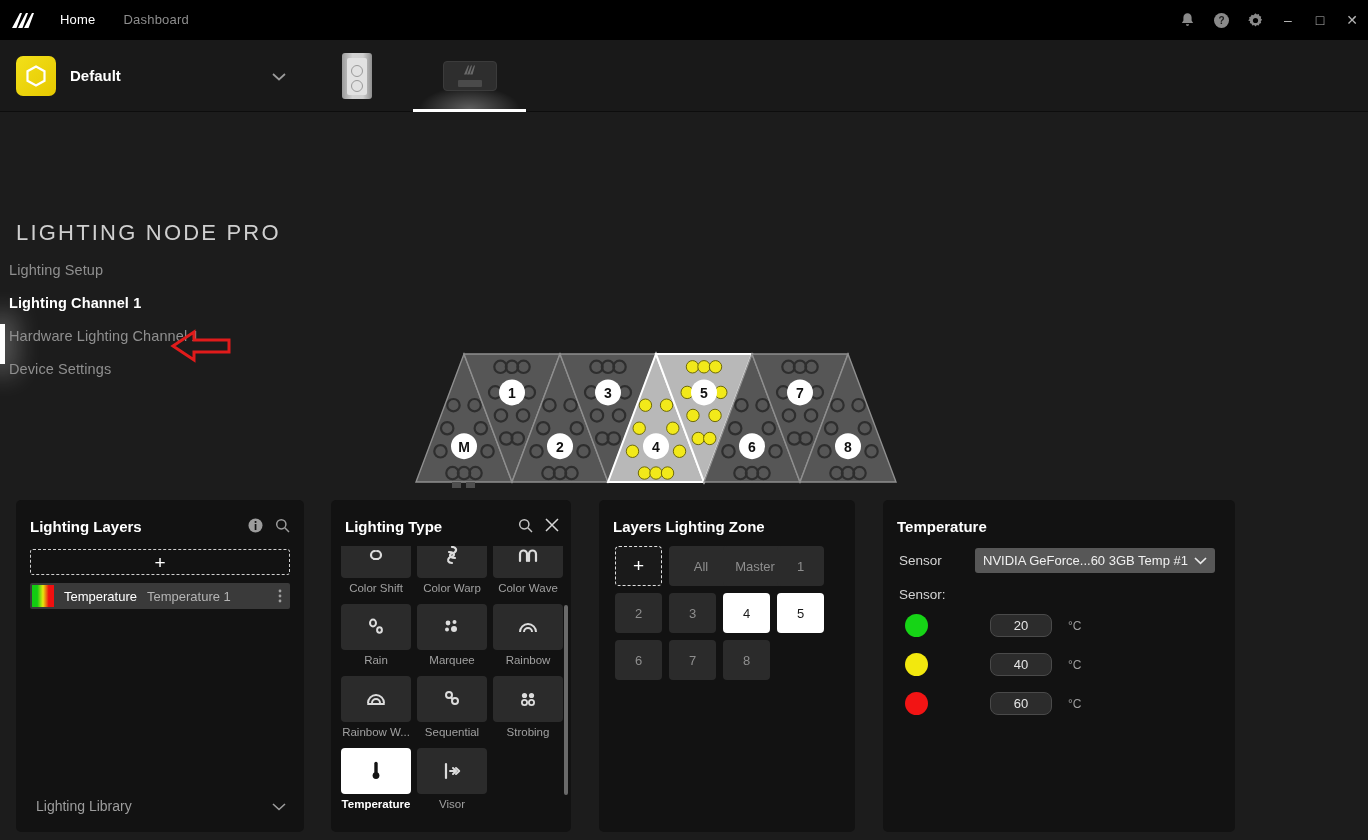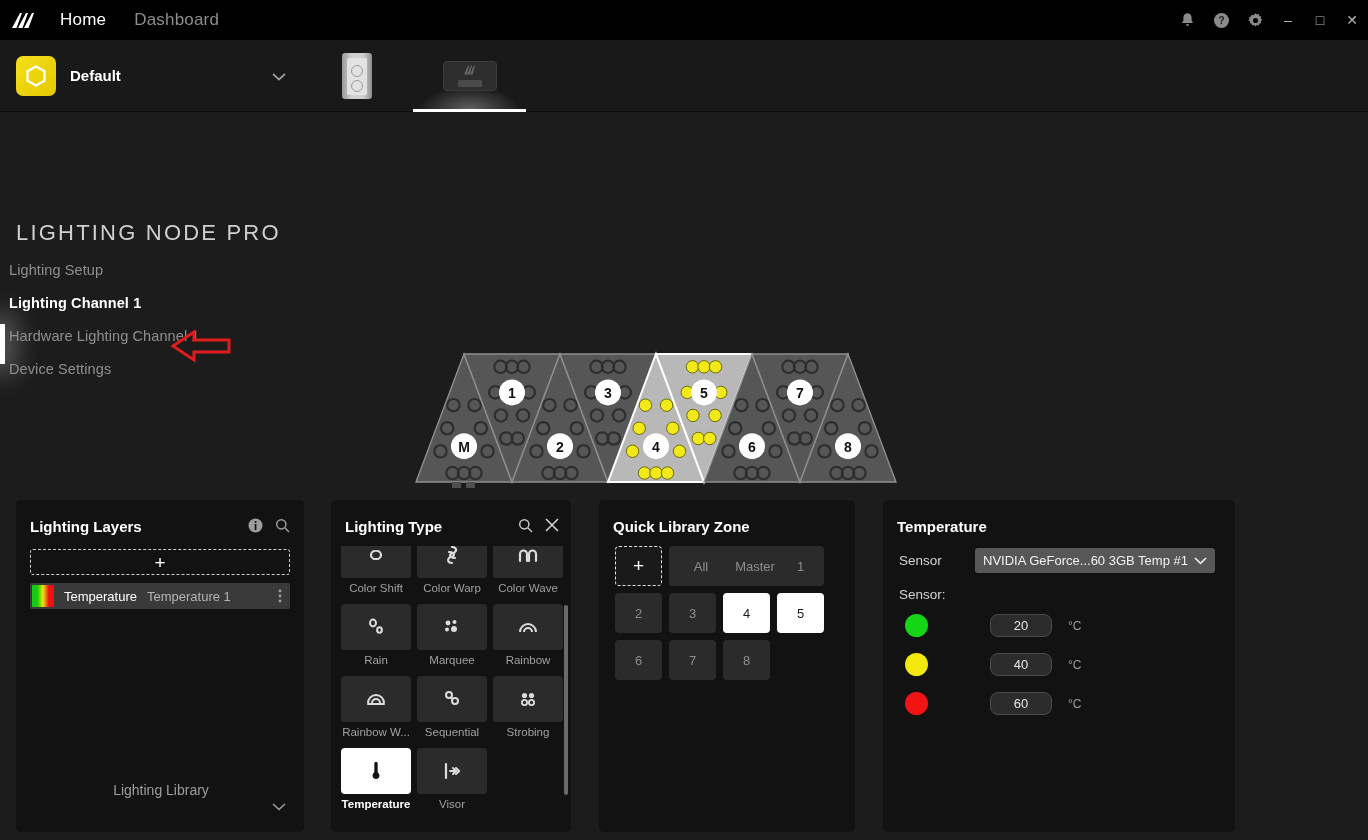--- a/index.html
+++ b/index.html
@@ -12,21 +12,21 @@
   }
 
   
   .titlebar {
     height: 40px; background: #000;
     display: flex; align-items: center;
     position: relative;
   }
   .logo-sail { width: 46px; display: flex; justify-content: center; align-items: center; }
   .nav-item {
-    font-size: 17px; padding: 0 14px; line-height: 40px;
+    font-size: 13px; padding: 0 14px; line-height: 40px;
     color: #8d8d8d; letter-spacing: .2px;
   }
   .nav-item.active { color: #ffffff; }
   .title-right {
     margin-left: auto; display: flex; align-items: center; height: 40px;
   }
   .ticon {
     width: 34px; height: 40px; display: flex; align-items: center; justify-content: center;
     color: #8a8a8a;
   }
@@ -137,21 +137,21 @@
     width: 22px; height: 22px; margin-left: 2px;
     background: linear-gradient(90deg,#12cc12 0%,#12cc12 24%,#e8e80d 50%,#f01010 76%,#f01010 100%);
   }
   .layer-name { font-size: 13px; color: #fff; }
   .layer-sub  { font-size: 13px; color: #b4b4b4; }
   .layer-dots { margin-left: auto; color: #9f9f9f; font-size: 13px; letter-spacing: 0; line-height: 4px; }
 
   .lib-row {
     position: absolute; bottom: 18px; left: 0; right: 0;
     display: flex; align-items: center; padding: 0 18px 0 20px;
-    font-size: 14px; color: #9d9d9d; flex-direction: column;
+    font-size: 14px; color: #9d9d9d;
   }
   .lib-row .caret { margin-left: auto; }
 
   
   .type-scroll {
     position: absolute; top: 46px; left: 10px; right: 6px; bottom: 8px;
     overflow: hidden;
   }
   .type-grid {
     display: grid; grid-template-columns: repeat(3, 70px); gap: 4px 6px;
@@ -599,21 +599,21 @@
                 </svg>
               </div>
               <div class="type-label">Visor</div>
             </div>
           </div>
       </div>
       <div class="type-sb"></div>
     </div>
 
     <div class="panel p-zone">
-      <div class="panel-title">Quick Library Zone</div>
+      <div class="panel-title">Layers Lighting Zone</div>
       <div class="zone-grid" id="zone-grid">
           <div class="zone-btn add">+</div>
           <div class="zone-btn wide">All</div>
           <div class="zone-btn wide">Master</div>
           <div class="zone-btn">1</div>
           <div class="zone-btn">2</div>
           <div class="zone-btn">3</div>
           <div class="zone-btn sel">4</div>
           <div class="zone-btn sel">5</div>
           <div class="zone-btn">6</div>

